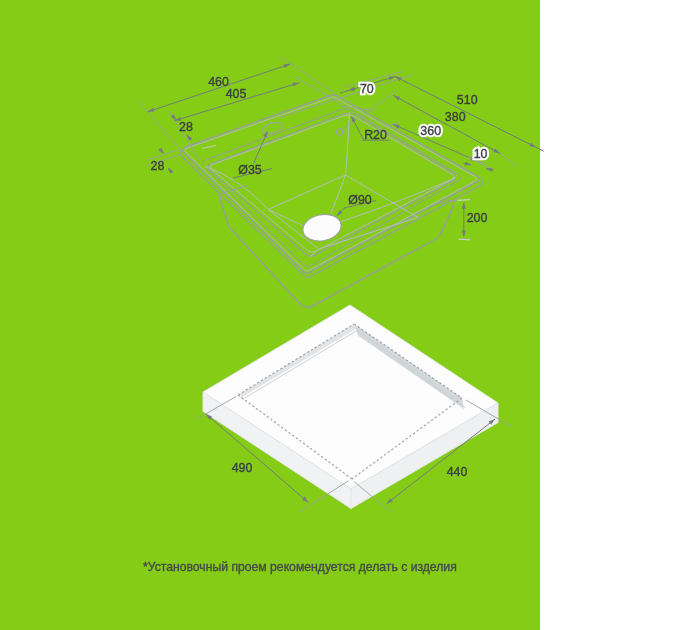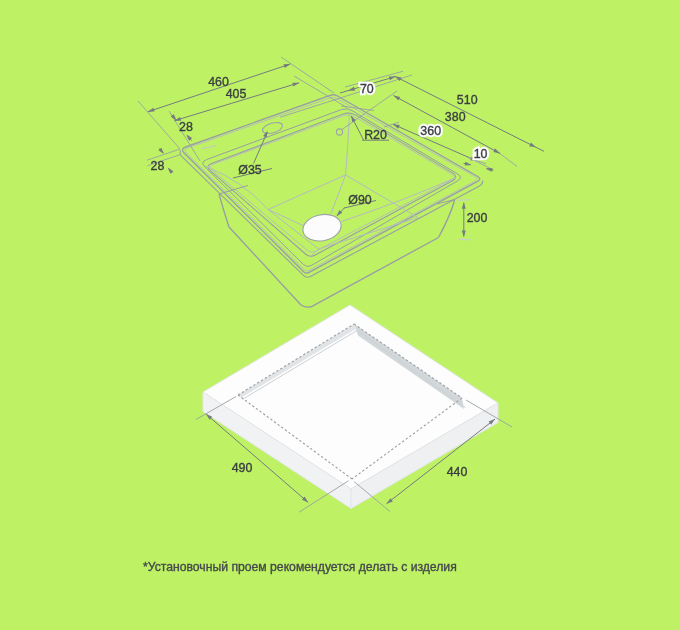--- a/index.html
+++ b/index.html
@@ -1,16 +1,16 @@
 <!DOCTYPE html>
 <html><head>
 <meta charset="utf-8">
 <style>
 html,body { margin:0; padding:0; background:#ffffff; }
-#page { width:680px; height:630px; position:relative; background:#bef264; }
+#page { width:540px; height:630px; position:relative; background:#84cc16; }
 svg { position:absolute; left:0; top:0; }
 text { font-family:"Liberation Sans", sans-serif; }
 </style>
 </head>
 <body>
 
 <div id="page">
 <svg width="680" height="630" viewBox="0 0 680 630">
 
 <g>

